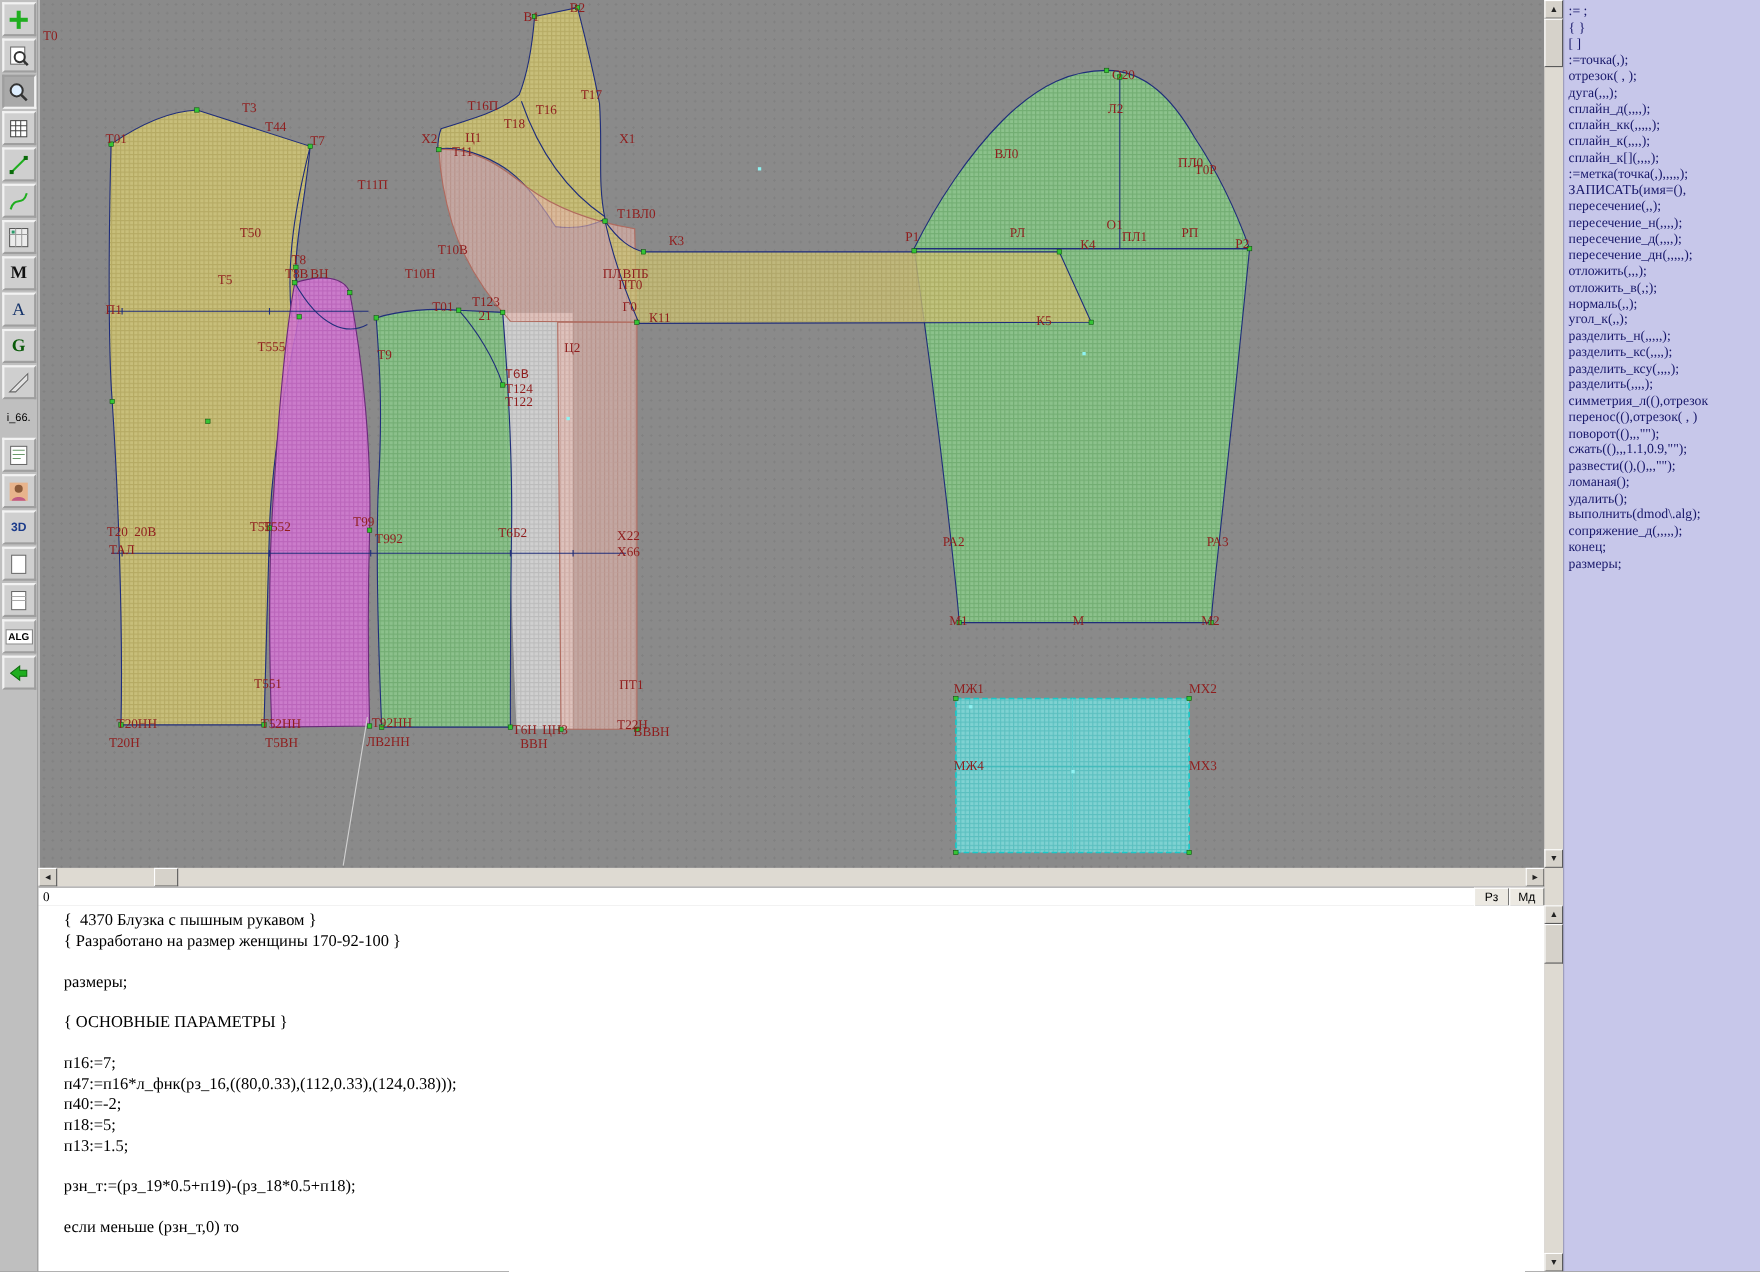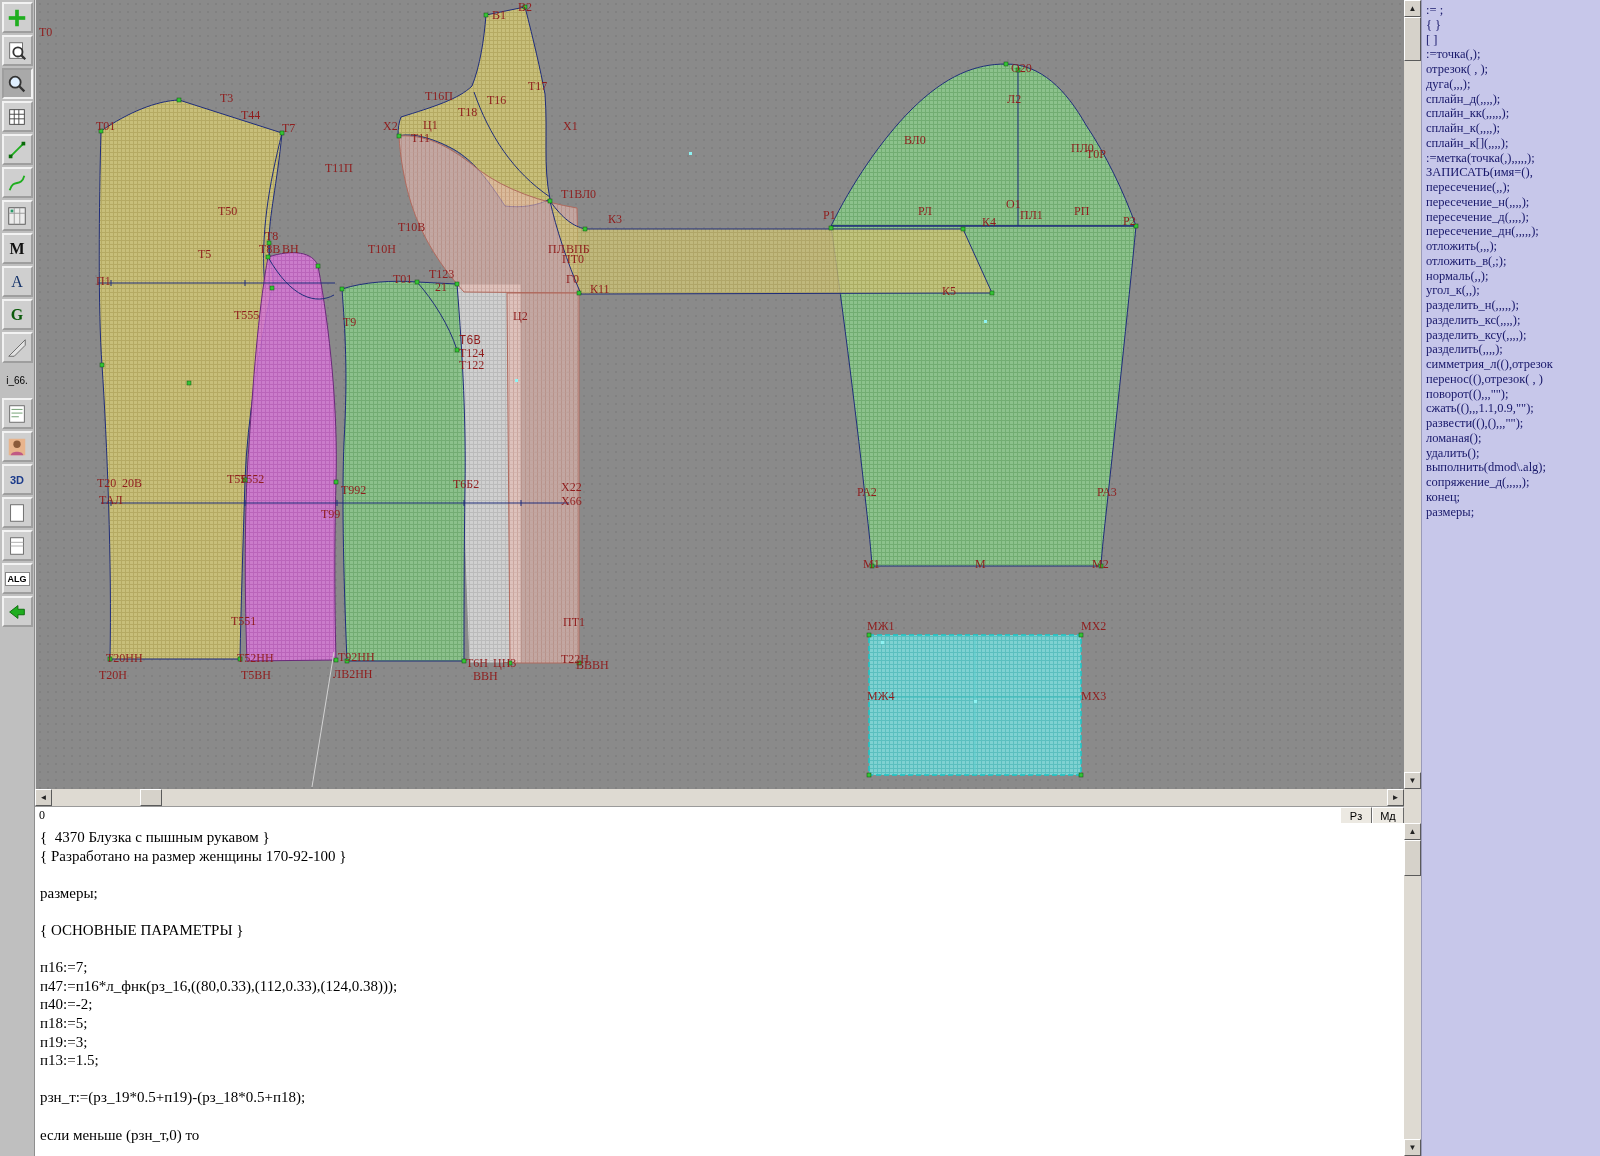--- a/index.html
+++ b/index.html
@@ -33,21 +33,21 @@
   
   #statusrow{position:absolute;left:35px;top:806px;width:1369px;height:17px;background:#ffffff;
              border-top:1px solid #9a9a9a;box-sizing:border-box;}
   #status-zero{position:absolute;left:4px;top:1px;font:12px "Liberation Serif",serif;color:#000;}
   .st-cell{position:absolute;top:0;height:17px;width:32px;background:#ece9e2;
            border:1px solid;border-color:#ffffff #6a6a6a #6a6a6a #ffffff;box-sizing:border-box;
            font:11px "Liberation Sans",sans-serif;color:#000;display:flex;align-items:center;
            justify-content:center;cursor:pointer;}
   
   #codearea{position:absolute;left:35px;top:823px;width:1369px;height:333px;background:#ffffff;
-            overflow:hidden;padding:6px 0 0 5px;box-sizing:border-box;cursor:text;}
+            overflow:hidden;padding:6px 0 0 23px;box-sizing:border-box;cursor:text;}
   .code-line{font:15px "Liberation Serif",serif;color:#000;height:18.6px;white-space:pre;}
   
   #sidebar{position:absolute;left:1421px;top:0;width:179px;height:1156px;background:#c7c7ea;
            border-left:1px solid #9a9ab8;box-sizing:border-box;overflow:hidden;}
   .fn-line{font:12.5px "Liberation Serif",serif;color:#18186a;height:14.75px;line-height:14.75px;
            padding-left:4px;white-space:nowrap;overflow:hidden;cursor:pointer;}
 </style>
 </head>
 <body>
 
@@ -296,39 +296,39 @@
         <span class="plbl" style="left: 362px; top: 221px;">Т10В</span>
         <span class="plbl" style="left: 332px; top: 243px;">Т10Н</span>
         <span class="plbl" style="left: 357px; top: 273px;">Т01</span>
         <span class="plbl" style="left: 393px; top: 268px;">Т123</span>
         <span class="plbl" style="left: 399px; top: 281px;">21</span>
         <span class="plbl" style="left: 61px; top: 477px;">Т20</span>
         <span class="plbl" style="left: 86px; top: 477px;">20В</span>
         <span class="plbl" style="left: 63px; top: 494px;">ТАЛ</span>
         <span class="plbl" style="left: 191px; top: 473px;">Т55</span>
         <span class="plbl" style="left: 203px; top: 473px;">Т552</span>
-        <span class="plbl" style="left: 285px; top: 508px;">Т99</span>
+        <span class="plbl" style="left: 285px; top: 468px;">Т99</span>
         <span class="plbl" style="left: 305px; top: 484px;">Т992</span>
         <span class="plbl" style="left: 417px; top: 478px;">Т6Б2</span>
         <span class="plbl" style="left: 525px; top: 481px;">Х22</span>
         <span class="plbl" style="left: 525px; top: 495px;">Х66</span>
         <span class="plbl" style="left: 195px; top: 615px;">Т551</span>
         <span class="plbl" style="left: 527px; top: 616px;">ПТ1</span>
         <span class="plbl" style="left: 70px; top: 652px;">Т20НН</span>
         <span class="plbl" style="left: 63px; top: 669px;">Т20Н</span>
         <span class="plbl" style="left: 201px; top: 652px;">Т52НН</span>
         <span class="plbl" style="left: 205px; top: 669px;">Т5ВН</span>
         <span class="plbl" style="left: 302px; top: 651px;">Т92НН</span>
         <span class="plbl" style="left: 297px; top: 668px;">ЛВ2НН</span>
         <span class="plbl" style="left: 430px; top: 657px;">Т6Н</span>
         <span class="plbl" style="left: 457px; top: 657px;">ЦН3</span>
         <span class="plbl" style="left: 437px; top: 670px;">ВВН</span>
         <span class="plbl" style="left: 525px; top: 653px;">Т22Н</span>
         <span class="plbl" style="left: 540px; top: 659px;">ВВВН</span>
-        <span class="plbl" style="left: 456px; top: 9px;">В1</span>
+        <span class="plbl" style="left: 440px; top: 9px;">В1</span>
         <span class="plbl" style="left: 482px; top: 1px;">В2</span>
         <span class="plbl" style="left: 389px; top: 90px;">Т16П</span>
         <span class="plbl" style="left: 451px; top: 94px;">Т16</span>
         <span class="plbl" style="left: 492px; top: 80px;">Т17</span>
         <span class="plbl" style="left: 422px; top: 106px;">Т18</span>
         <span class="plbl" style="left: 347px; top: 120px;">Х2</span>
         <span class="plbl" style="left: 387px; top: 119px;">Ц1</span>
         <span class="plbl" style="left: 375px; top: 132px;">Т11</span>
         <span class="plbl" style="left: 527px; top: 120px;">Х1</span>
         <span class="plbl" style="left: 525px; top: 188px;">Т1ВЛ0</span>
@@ -393,21 +393,20 @@
         <div class="code-line">{ Разработано на размер женщины 170-92-100 }</div>
         <div class="code-line">&nbsp;</div>
         <div class="code-line">размеры;</div>
         <div class="code-line">&nbsp;</div>
         <div class="code-line">{ ОСНОВНЫЕ ПАРАМЕТРЫ }</div>
         <div class="code-line">&nbsp;</div>
         <div class="code-line">п16:=7;</div>
         <div class="code-line">п47:=п16*л_фнк(рз_16,((80,0.33),(112,0.33),(124,0.38)));</div>
         <div class="code-line">п40:=-2;</div>
         <div class="code-line">п18:=5;</div>
-        <div class="code-line">п19:=3;</div>
         <div class="code-line">п13:=1.5;</div>
         <div class="code-line">&nbsp;</div>
         <div class="code-line">рзн_т:=(рз_19*0.5+п19)-(рз_18*0.5+п18);</div>
         <div class="code-line">&nbsp;</div>
         <div class="code-line">если меньше (рзн_т,0) то</div>
       </div>
   </div>
 
   <div class="sbar" style="left:1404px;top:823px;width:17px;height:333px;">
     <div class="sb-btn" style="left:0;top:0;">▲</div>

